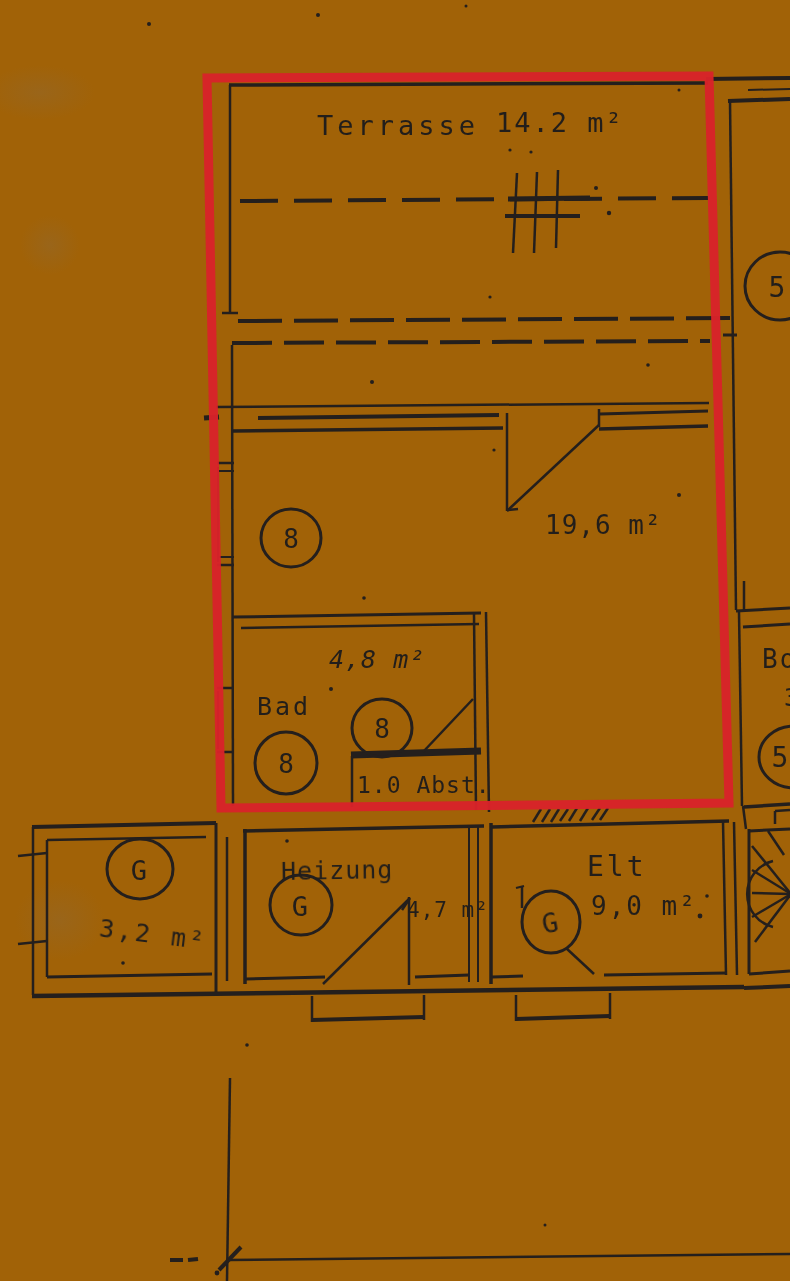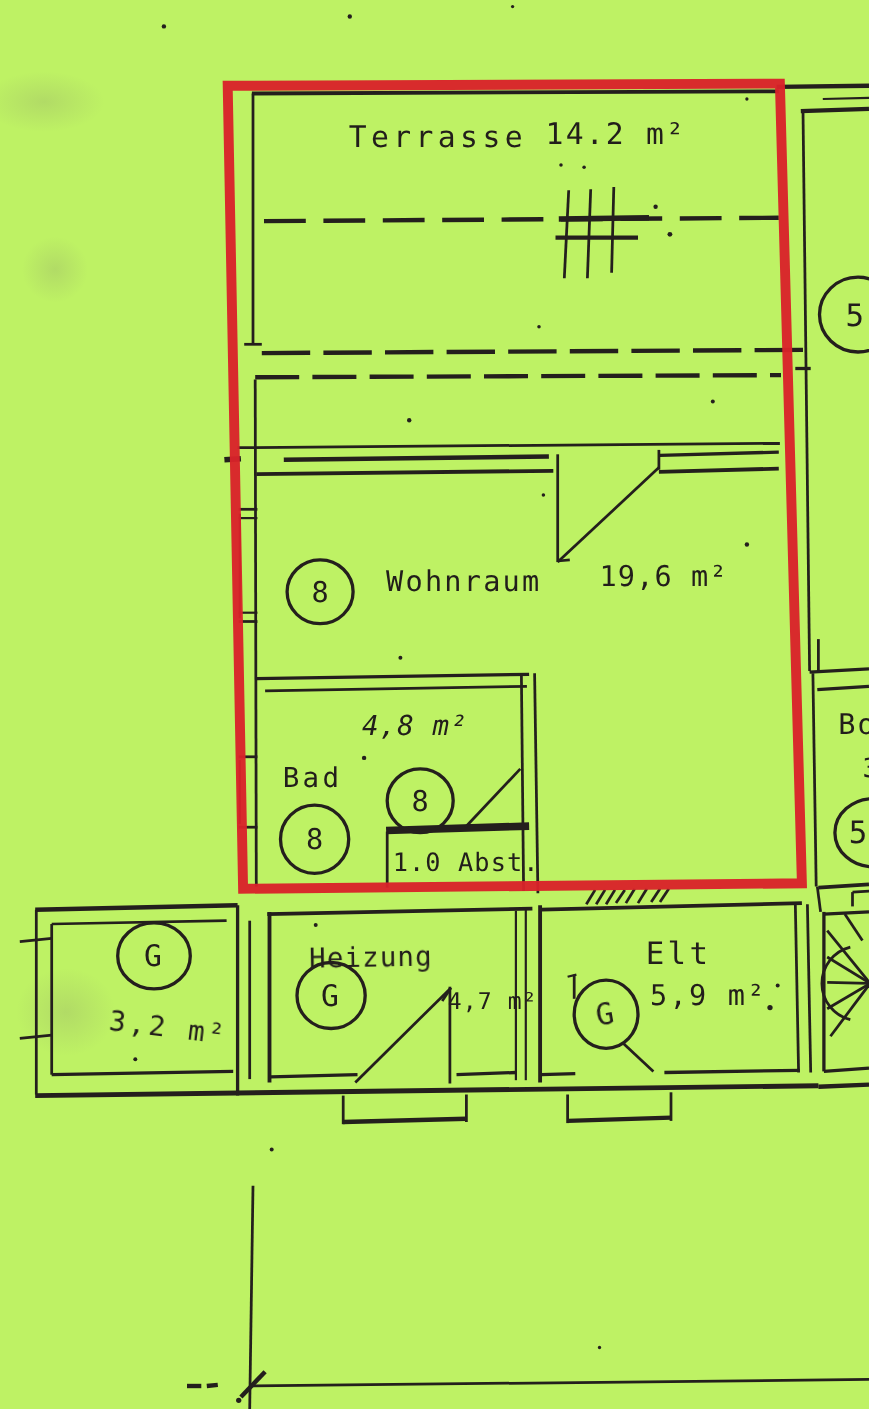--- a/index.html
+++ b/index.html
@@ -1,19 +1,19 @@
 <!DOCTYPE html>
 <html><head>
 <meta charset="utf-8">
 <style>
   html,body{margin:0;padding:0;background:#e8e8e8;}
   .page{
     position:relative;
     width:790px;height:1281px;
-    background:#bef264;
+    background:#a16207;
     overflow:hidden;
     font-family:"DejaVu Sans Mono","Liberation Mono",monospace;
     color:#221e1b;
   }
   .plan-svg{position:absolute;left:0;top:0;}
   .lbl{
     position:absolute;
     white-space:nowrap;
     color:#221e1b;
     font-weight:500;
@@ -236,33 +236,32 @@
       <line x1="170" y1="1260" x2="183" y2="1260" stroke-width="4"></line>
       <line x1="188" y1="1260" x2="198" y2="1259" stroke-width="4"></line>
     </g>
 
     <polygon points="207,78 709,76 729,803 221,808" stroke="#d8222a" stroke-width="9" stroke-linejoin="miter" opacity="0.96"></polygon>
   </svg>
 
   <span class="lbl" style="left:317px;top:110px;font-size:27px;letter-spacing:4px;">Terrasse</span>
   <span class="lbl" style="left:496px;top:107px;font-size:27px;letter-spacing:2px;">14.2 m²</span>
 
-  <span class="lbl" style="left:351px;top:514px;font-size:26px;letter-spacing:2px;">Wohnraum</span>
   <span class="lbl" style="left:511px;top:510px;font-size:26px;letter-spacing:1px;margin-left:34px;">19,6 m²</span>
 
   <span class="lbl" style="left:257px;top:647px;font-size:25px;letter-spacing:3px;margin-top:45px;">Bad</span>
   <span class="lbl" style="left:329px;top:645px;font-size:25px;letter-spacing:1px;font-style:italic;">4,8 m²</span>
 
   <span class="lbl" style="left:357px;top:772px;font-size:23px;letter-spacing:1px;">1.0 Abst.</span>
 
   <span class="lbl" style="left:281px;top:856px;font-size:25px;letter-spacing:1px;transform:rotate(-1deg);">Heizung</span>
   <span class="lbl" style="left:407px;top:898px;font-size:21px;letter-spacing:1px;">4,7 m²</span>
 
   <span class="lbl" style="left:587px;top:850px;font-size:28px;letter-spacing:3px;">Elt</span>
-  <span class="lbl" style="left:591px;top:891px;font-size:26px;letter-spacing:2px;">5,9 m²</span>
+  <span class="lbl" style="left:591px;top:891px;font-size:26px;letter-spacing:2px;">9,0 m²</span>
 
   <span class="lbl" style="left:99px;top:920px;font-size:25px;letter-spacing:3px;transform:rotate(7deg);">3,2 m²</span>
 
   <span class="lbl" style="left:762px;top:644px;font-size:26px;letter-spacing:2px;">Bo</span>
   <span class="lbl" style="left:784px;top:684px;font-size:24px;">3</span>
 
   <span class="badge" style="left:291px;top:539px;font-size:26px;">8</span>
   <span class="badge" style="left:286px;top:764px;font-size:26px;">8</span>
   <span class="badge" style="left:382px;top:729px;font-size:26px;">8</span>
   <span class="badge" style="left:139px;top:870px;font-size:27px;">G</span>

